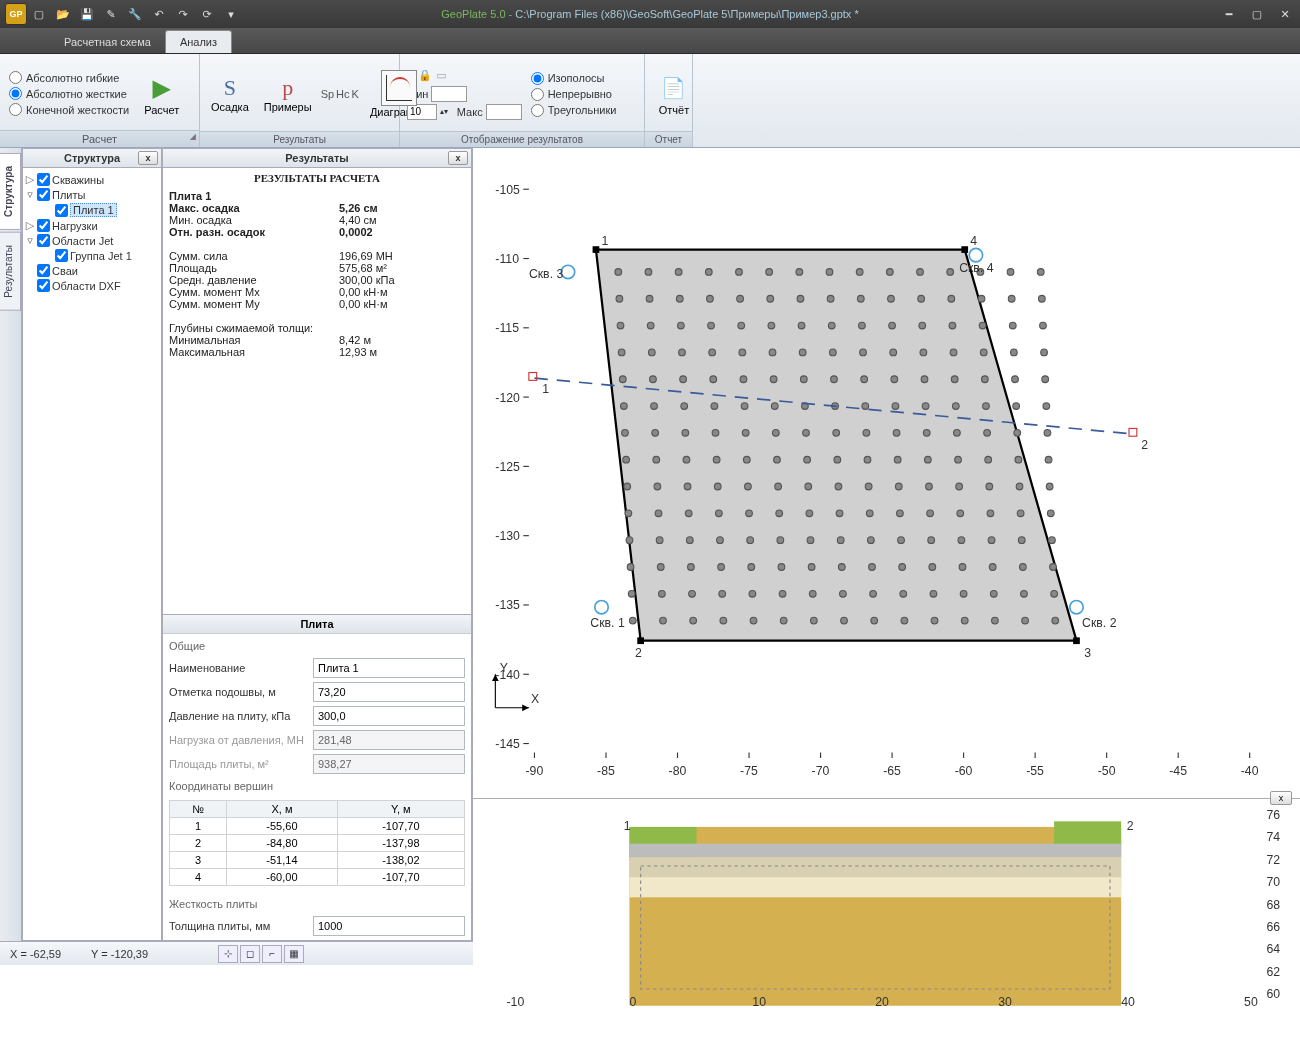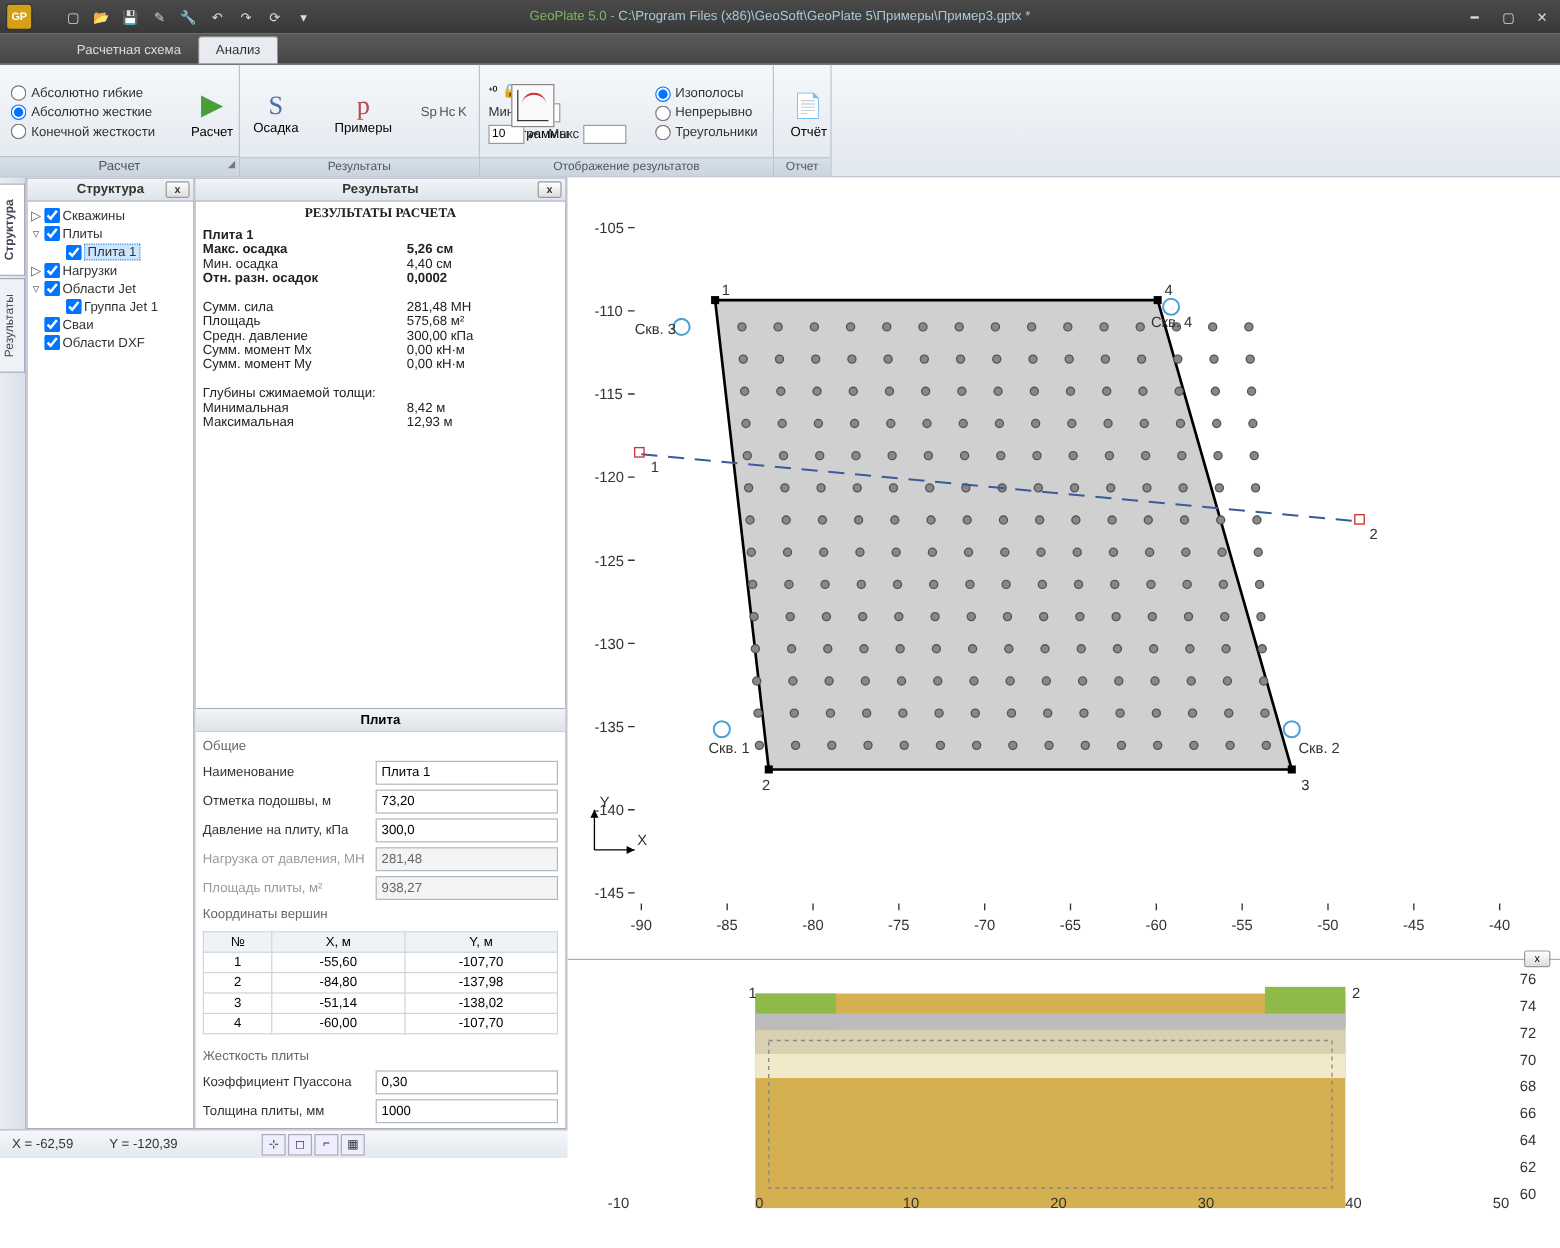--- a/index.html
+++ b/index.html
@@ -1,30 +1,30 @@
 <!DOCTYPE html>
 <html><head>
 <meta charset="utf-8">
 <style>
 *{box-sizing:border-box;margin:0;padding:0;font-family:Tahoma,Arial,sans-serif;font-size:11px}
 body{background:#fff;width:1300px;height:1040px;overflow:hidden;position:relative}
 .titlebar{height:28px;background:linear-gradient(#4a4a4a,#383838);display:flex;align-items:center;padding:0 5px;color:#e0e0e0;position:relative}
-.tb-logo{width:22px;height:22px;background:#d4a017;border-radius:3px;display:flex;align-items:center;justify-content:center;color:#fff;font-weight:bold;font-size:9px;margin-right:26px;border:1px solid #333}
+.tb-logo{width:22px;height:22px;background:#d4a017;border-radius:3px;display:flex;align-items:center;justify-content:center;color:#fff;font-weight:bold;font-size:9px;margin-right:4px;border:1px solid #333}
 .tb-icons{display:flex;gap:8px}
 .tb-icon{width:16px;height:16px;display:flex;align-items:center;justify-content:center;color:#ddd;cursor:pointer}
 .tb-title{position:absolute;left:50%;transform:translateX(-50%);color:#7bb661}
 .tb-title .path{color:#a8c8d8}
 .tb-winbtns{position:absolute;right:5px;display:flex;gap:8px;color:#ddd}
 .tb-winbtn{cursor:pointer;width:20px;text-align:center}
 .menubar{height:26px;background:linear-gradient(#5a5a5a,#464646);display:flex;align-items:flex-end;padding-left:50px;border-bottom:1px solid #2a2a2a}
 .menutab{padding:5px 14px;color:#ddd;cursor:pointer;border-radius:3px 3px 0 0}
 .menutab.active{background:#e8ecf0;color:#333;border:1px solid #888;border-bottom:none}
 .ribbon{height:94px;background:linear-gradient(#f5f7fa,#e2e8ef);display:flex;border-bottom:1px solid #9aa8b8}
 .rgroup{border-right:1px solid #b8c4d0;display:flex;flex-direction:column;padding:3px 5px 1px}
-.rgroup-body{flex:1;display:flex;align-items:center;gap:18px}
+.rgroup-body{flex:1;display:flex;align-items:center;gap:3px}
 .rgroup-label{text-align:center;font-size:10px;color:#556;background:linear-gradient(#d8e0e8,#c8d4e0);margin:0 -5px -1px;padding:2px 0;border-top:1px solid #b8c4d0;position:relative}
 .rgroup-label .exp{position:absolute;right:3px;top:1px;font-size:8px;color:#778}
 .radiocol{display:flex;flex-direction:column;gap:3px;padding:2px 4px}
 .radiocol label{display:flex;align-items:center;gap:4px;color:#333;white-space:nowrap}
 .bigbtn{display:flex;flex-direction:column;align-items:center;padding:2px 8px;cursor:pointer;border-radius:3px}
 .bigbtn .ico{width:32px;height:32px;display:flex;align-items:center;justify-content:center;font-size:24px}
 .smallcol{display:flex;flex-direction:row;gap:2px;font-size:10px;color:#555}
 .letterbtn{display:flex;flex-direction:column;align-items:center;padding:2px 6px;cursor:pointer}
 .letterbtn .l{font-size:22px;font-family:serif}
 .chartico{width:36px;height:36px;border:1px solid #888;background:#fafafa;position:relative}
@@ -273,21 +273,21 @@
               <span>4,40 см</span>
             </div>
             <div class="resrow b">
               <span class="k">  Отн. разн. осадок</span>
               <span>0,0002</span>
             </div>
           </div><br>
         <div id="resrows2">
             <div class="resrow">
               <span class="k">  Сумм. сила</span>
-              <span>281,48 МН</span>
+              <span>196,69 МН</span>
             </div>
             <div class="resrow">
               <span class="k">  Площадь</span>
               <span>575,68 м²</span>
             </div>
             <div class="resrow">
               <span class="k">  Средн. давление</span>
               <span>300,00 кПа</span>
             </div>
             <div class="resrow">
@@ -361,24 +361,20 @@
                   <td>-138,02</td>
                 </tr>
                 <tr>
                   <td>4</td>
                   <td>-60,00</td>
                   <td>-107,70</td>
                 </tr>
               </tbody>
           </table>
           <div class="sectionlbl" style="margin-top:6px">Жесткость плиты</div>
-          <div class="proprow">
-              <span class="lbl">Коэффициент Пуассона</span>
-              <input value="0,30" style="">
-            </div>
           <div class="proprow">
               <span class="lbl">Толщина плиты, мм</span>
               <input value="1000" style="">
             </div>
         </div>
       </div>
     </div>
   </div>
 
   <div class="viewport">

